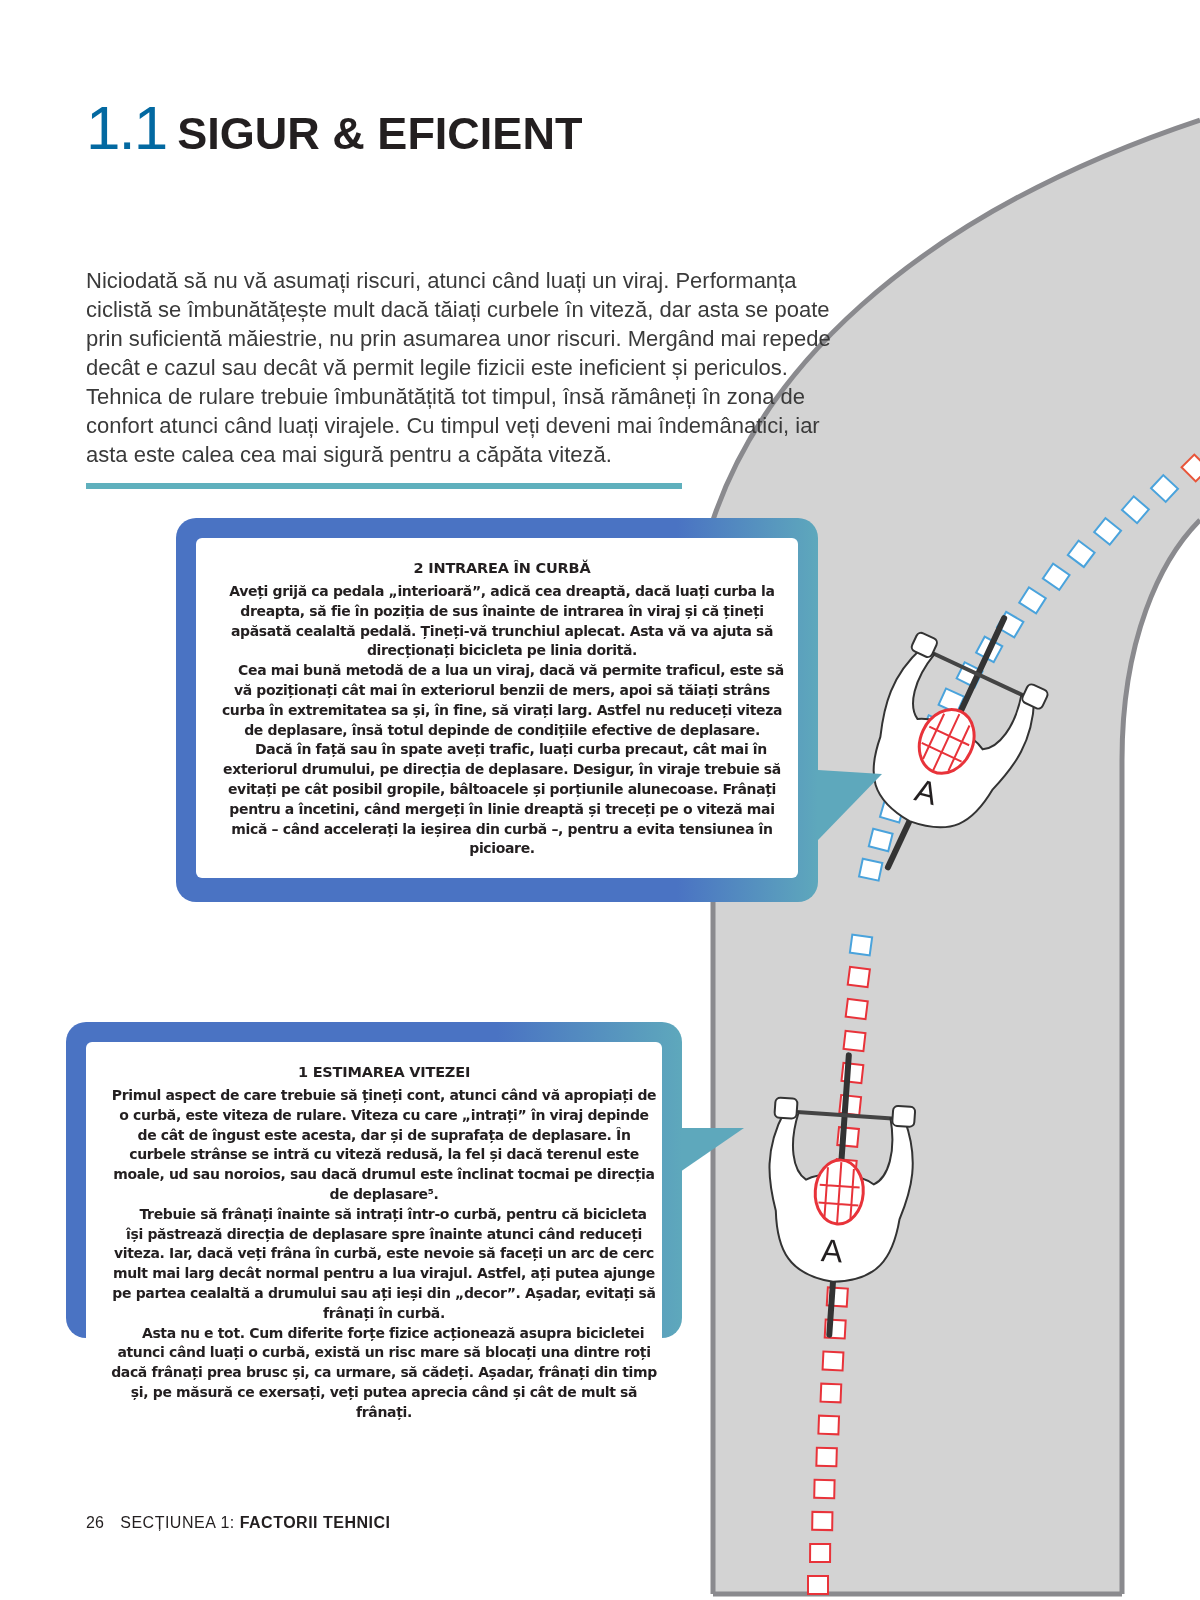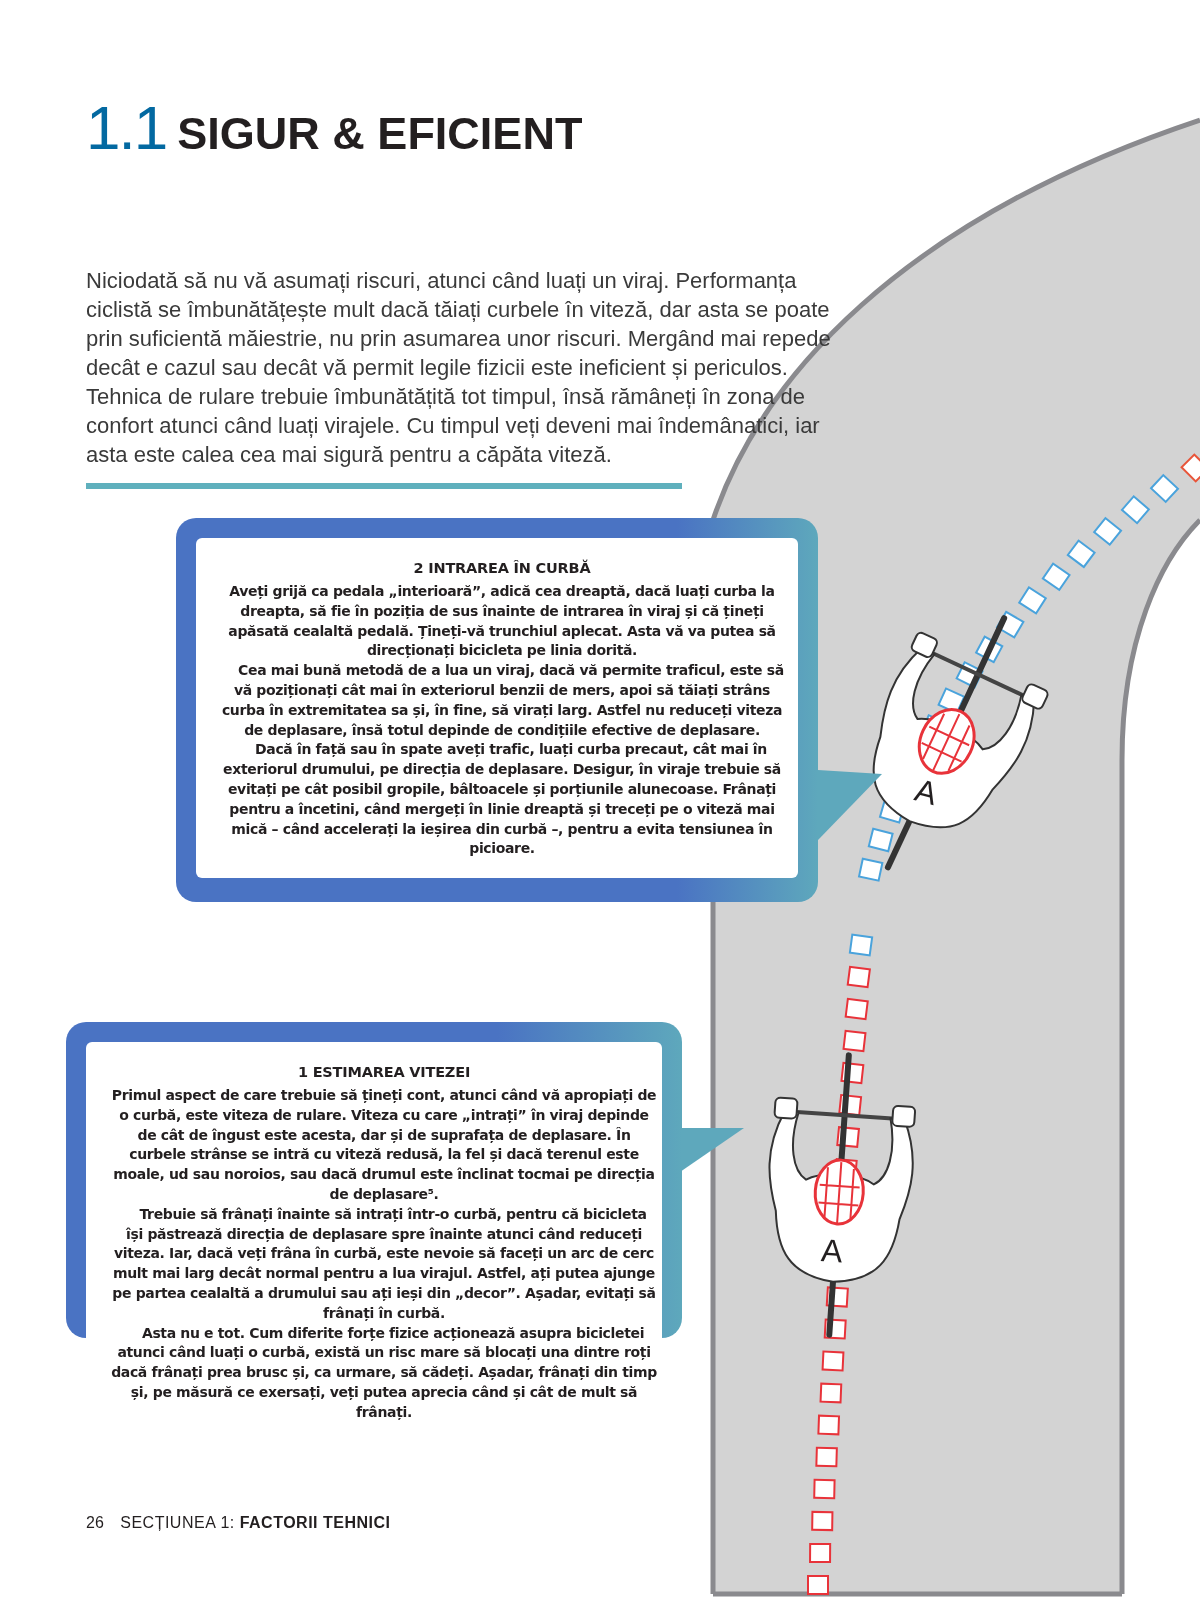--- a/index.html
+++ b/index.html
@@ -118,21 +118,21 @@
   <span class="main">SIGUR &amp; EFICIENT</span>
 </h1>
 
 <p class="intro">Niciodată să nu vă asumați riscuri, atunci când luați un viraj. Performanța ciclistă se îmbunătățește mult dacă tăiați curbele în viteză, dar asta se poate prin suficientă măiestrie, nu prin asumarea unor riscuri. Mergând mai repede decât e cazul sau decât vă permit legile fizicii este ineficient și periculos. Tehnica de rulare trebuie îmbunătățită tot timpul, însă rămâneți în zona de confort atunci când luați virajele. Cu timpul veți deveni mai îndemânatici, iar asta este calea cea mai sigură pentru a căpăta viteză.</p>
 <div class="rule"></div>
 
 <div class="callout" id="callout2">
   <div class="inner">
     <div class="content">
       <h3>2 INTRAREA ÎN CURBĂ</h3>
-      <p>Aveți grijă ca pedala „interioară”, adică cea dreaptă, dacă luați curba la dreapta, să fie în poziția de sus înainte de intrarea în viraj și că țineți apăsată cealaltă pedală. Țineți-vă trunchiul aplecat. Asta vă va putea să direcționați bicicleta pe linia dorită.</p>
+      <p>Aveți grijă ca pedala „interioară”, adică cea dreaptă, dacă luați curba la dreapta, să fie în poziția de sus înainte de intrarea în viraj și că țineți apăsată cealaltă pedală. Țineți-vă trunchiul aplecat. Asta vă va ajuta să direcționați bicicleta pe linia dorită.</p>
       <p class="indent">Cea mai bună metodă de a lua un viraj, dacă vă permite traficul, este să vă poziționați cât mai în exteriorul benzii de mers, apoi să tăiați strâns curba în extremitatea sa și, în fine, să virați larg. Astfel nu reduceți viteza de deplasare, însă totul depinde de condițiile efective de deplasare.</p>
       <p class="indent">Dacă în față sau în spate aveți trafic, luați curba precaut, cât mai în exteriorul drumului, pe direcția de deplasare. Desigur, în viraje trebuie să evitați pe cât posibil gropile, bâltoacele și porțiunile alunecoase. Frânați pentru a încetini, când mergeți în linie dreaptă și treceți pe o viteză mai mică – când accelerați la ieșirea din curbă –, pentru a evita tensiunea în picioare.</p>
     </div>
   </div>
 </div>
 
 <div class="callout" id="callout1">
   <div class="inner">
     <div class="content">
       <h3>1 ESTIMAREA VITEZEI</h3>

